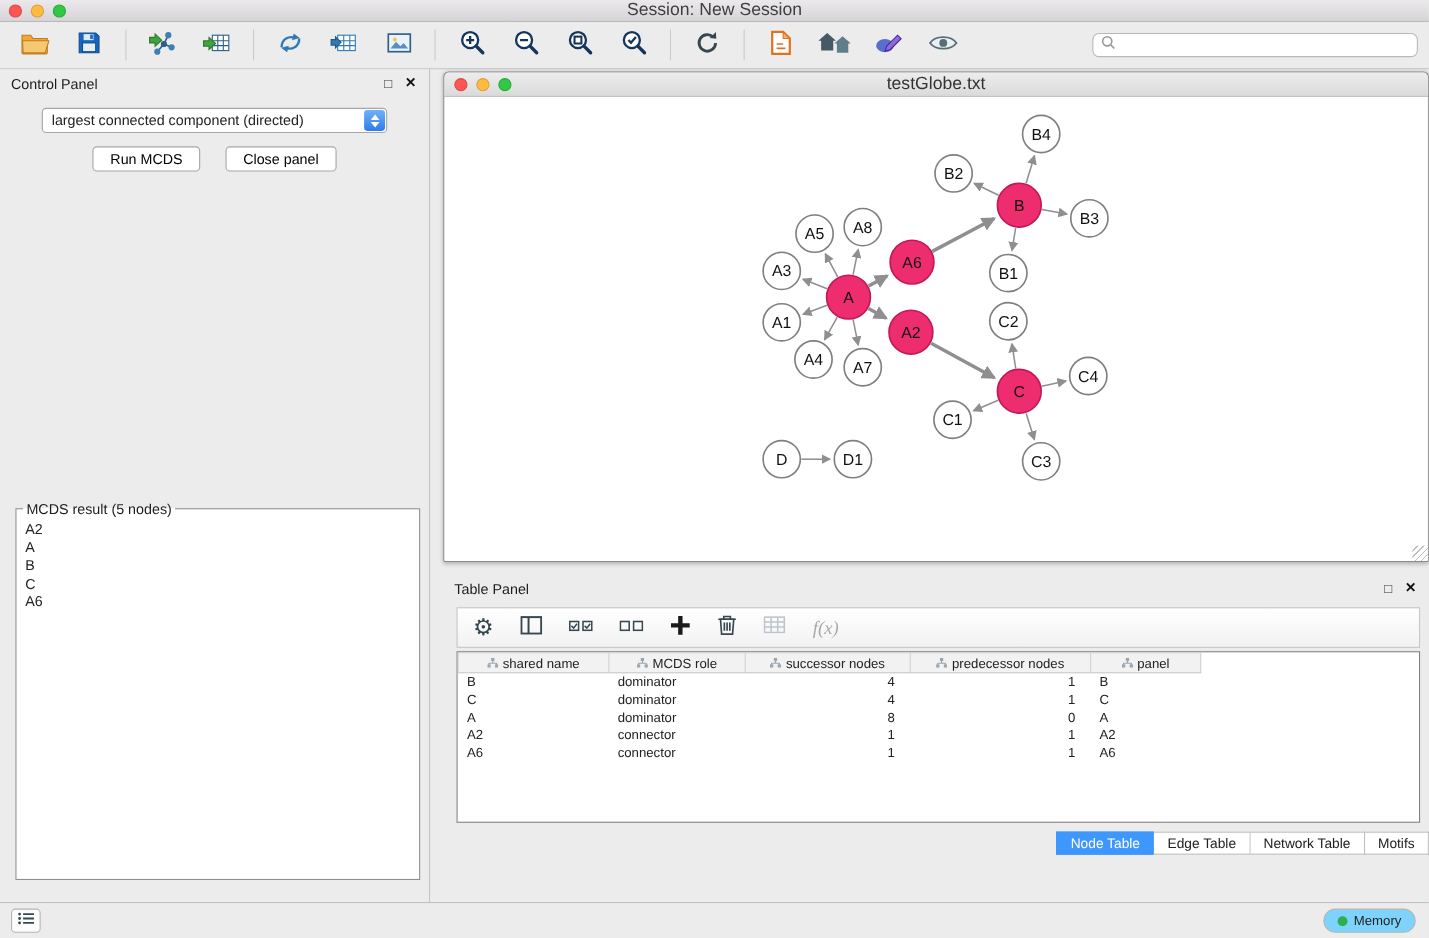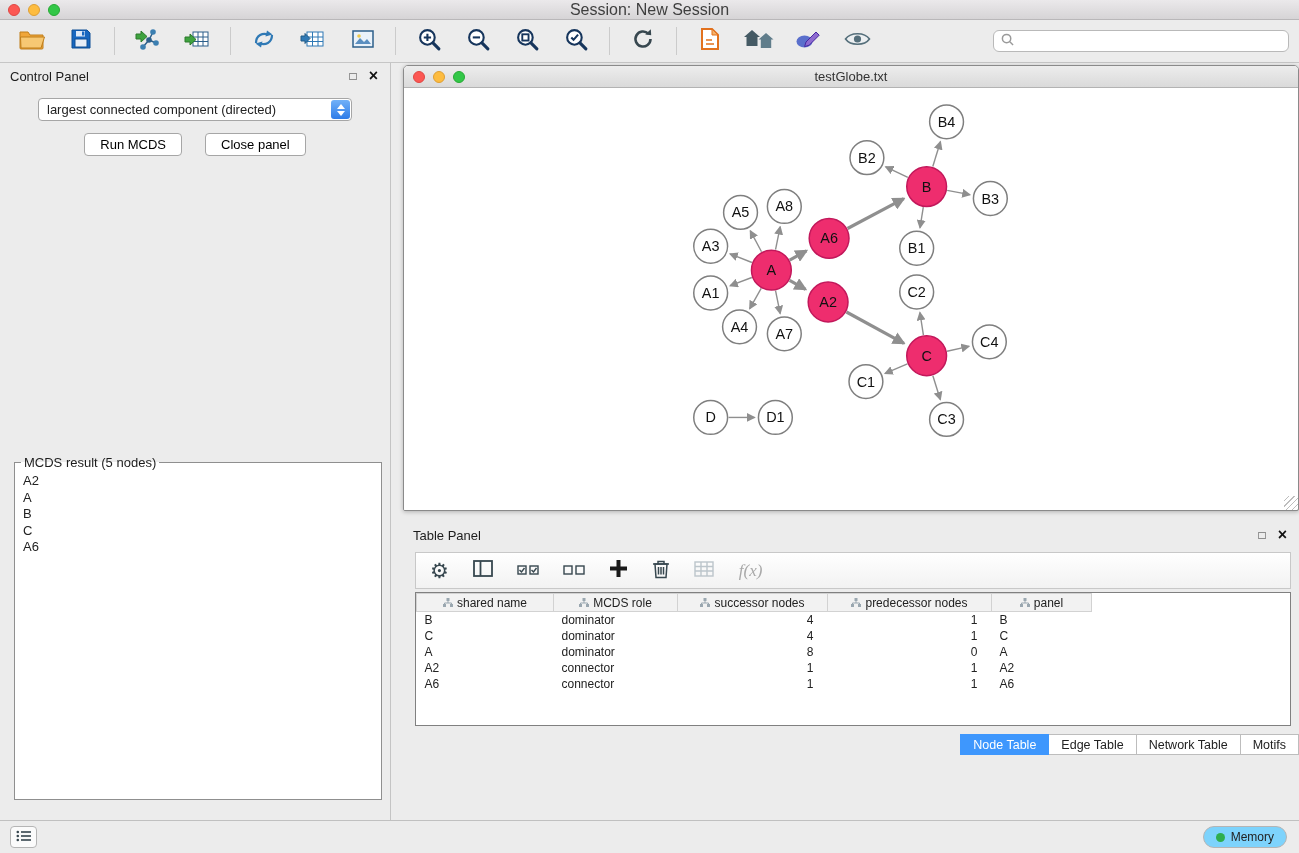--- a/index.html
+++ b/index.html
@@ -60,35 +60,35 @@
   .result-box { position:absolute; left:14px; top:392px; width:368px; height:345px;
     background:#fff; border:1px solid #8F8F8F; padding:3px 6px; }
   .result-box legend { font-size:13px; padding:0 3px; color:#1d1d1d; }
   .mcds-item { font-size:13px; line-height:16.5px; padding-left:2px; cursor:default; }
 
   
   .network-window { position:absolute; left:403px; top:65px; width:896px; height:446px;
     background:#fff; border:1px solid #8A8A8A; border-radius:5px 5px 2px 2px;
     box-shadow:0 1px 4px rgba(0,0,0,.25); overflow:hidden; }
   .nw-titlebar { height:22px; background:linear-gradient(#EDEDED,#DADADA); border-bottom:1px solid #B3B3B3;
-    position:relative; display:flex; align-items:center; justify-content:center; font-size:13px; color:#333; }
+    position:relative; display:flex; align-items:center; justify-content:center; font-size:16px; color:#333; }
   .nw-titlebar .traffic { top:5px; left:9px; }
   .nw-canvas { position:absolute; left:0; top:23px; right:0; bottom:0; background:#fff; }
   #graph-svg { position:absolute; inset:0; width:100%; height:100%; }
   .nw-grip { position:absolute; right:0; bottom:0; width:14px; height:14px;
     background:repeating-linear-gradient(135deg, transparent 0 3px, #BDBDBD 3px 4px); }
 
   
   .table-panel { position:absolute; left:403px; top:522px; width:896px; height:294px; }
   .tp-toolbar { margin:4px 8px 0 12px; height:37px; background:linear-gradient(#FFFFFF,#F2F2F2);
     border:1px solid #C8C8C8; display:flex; align-items:center; gap:24px; padding:0 14px; }
   .tp-icon { display:flex; align-items:center; justify-content:center; cursor:pointer; }
   .gear-glyph { font-size:21px; color:#37474F; line-height:1; }
   .fx { font-family:"Liberation Serif","DejaVu Serif",serif; font-style:italic; font-size:17px; color:#A9A9A9; }
-  .tp-tablebox { margin:3px 8px 0 12px; height:134px; background:#fff; border:1px solid #808080; overflow:hidden; }
+  .tp-tablebox { margin:3px 8px 0 12px; height:156px; background:#fff; border:1px solid #808080; overflow:hidden; }
   table.data { border-collapse:collapse; font-size:12px; table-layout:fixed; }
   table.data th { background:#F2F2F2; border:1px solid #D2D2D2; font-weight:normal; height:18px; padding:0 4px;
     white-space:nowrap; cursor:pointer; }
   .th-inner { display:flex; align-items:center; justify-content:center; gap:4px; }
   table.data td { height:16px; padding:0 14px 0 8px; white-space:nowrap; cursor:default; }
   .tp-tabs { display:flex; justify-content:flex-end; margin-top:8px; }
   .tp-tab { font-size:12.5px; padding:2.5px 12px; background:#fff; border:1px solid #BDBDBD; border-left:none; cursor:pointer; }
   .tp-tab:first-child { border-left:1px solid #BDBDBD; }
   .tp-tab.active { background:#3E97FD; color:#fff; border-color:#3E97FD; }
 

